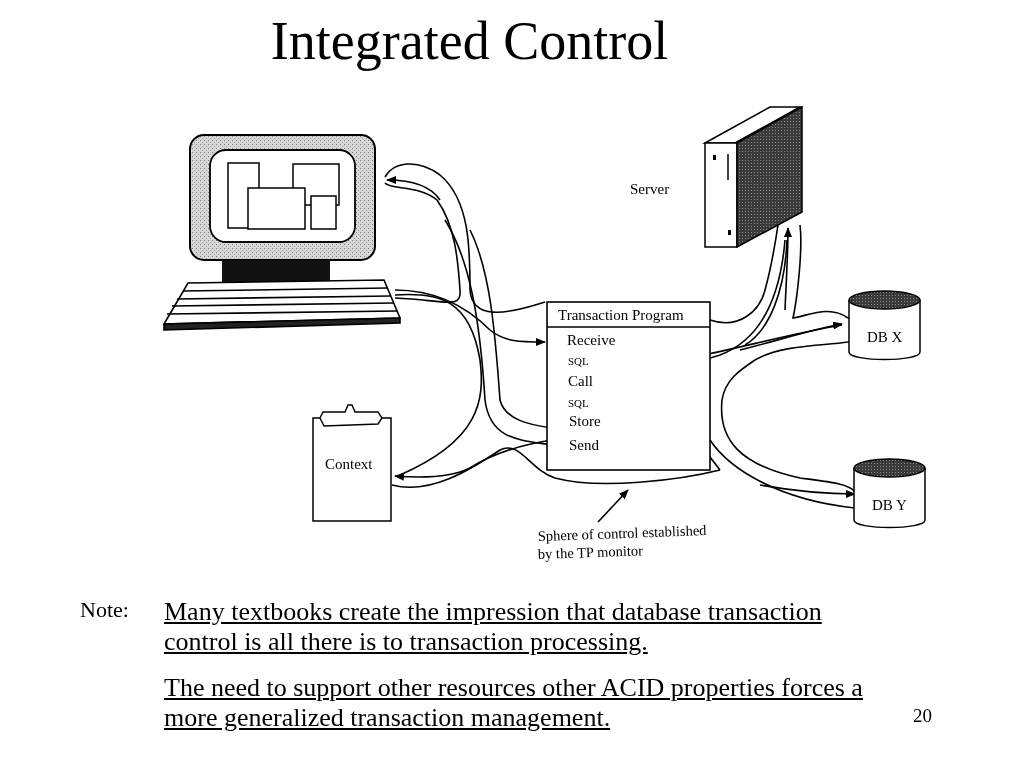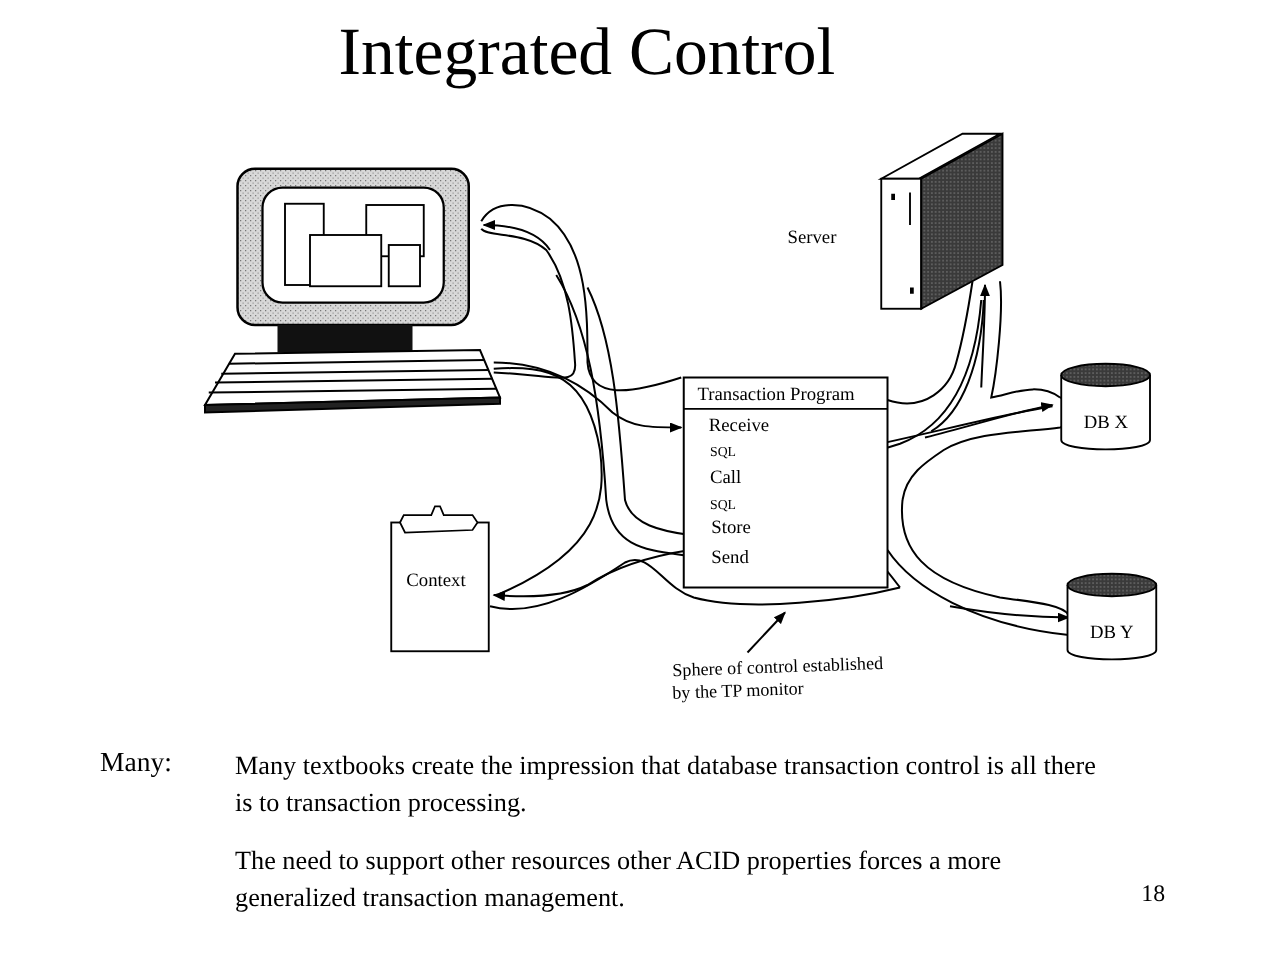--- a/index.html
+++ b/index.html
@@ -1,21 +1,21 @@
 <!DOCTYPE html>
 <html><head>
 <meta charset="utf-8">
 <style>
   html, body { margin: 0; padding: 0; background: #ffffff; }
   body { width: 1024px; height: 768px; position: relative; overflow: hidden; font-family: "Liberation Serif", serif; color: #000; }
   .title { position: absolute; left: 0; top: 12px; width: 939px; text-align: center; font-size: 54px; line-height: 1.1; }
   svg.diagram { position: absolute; left: 0; top: 0; width: 1024px; height: 768px; }
   .svg-text { font-family: "Liberation Serif", serif; fill: #000; }
   .note-label { position: absolute; left: 80px; top: 597px; font-size: 22px; }
-  .note-para { position: absolute; left: 188px; width: 700px; font-size: 21px; line-height: 30px; }
+  .note-para { position: absolute; left: 164px; width: 700px; font-size: 26px; line-height: 30px; text-decoration: underline; }
   .note-p1 { top: 597px; }
   .note-p2 { top: 673px; }
   .page-num { position: absolute; left: 913px; top: 705px; font-size: 19px; }
 </style>
 </head>
 <body>
 
 <div class="title">Integrated Control</div>
 
 <svg class="diagram" viewBox="0 0 1024 768">
@@ -124,16 +124,16 @@
   <text class="svg-text" x="568" y="365" font-size="11">SQL</text>
   <text class="svg-text" x="568" y="386" font-size="15">Call</text>
   <text class="svg-text" x="568" y="407" font-size="11">SQL</text>
   <text class="svg-text" x="569" y="426" font-size="15">Store</text>
   <text class="svg-text" x="569" y="450" font-size="15">Send</text>
 
   <text class="svg-text" x="538" y="541" font-size="14.5" transform="rotate(-2 538 541)">Sphere of control established</text>
   <text class="svg-text" x="538" y="559" font-size="14.5" transform="rotate(-2 538 559)">by the TP monitor</text>
 </svg>
 
-<div class="note-label">Many:</div>
+<div class="note-label">Note:</div>
 <div class="note-para note-p1">Many textbooks create the impression that database transaction control is all there is to transaction processing.</div>
 <div class="note-para note-p2">The need to support other resources other ACID properties forces a more generalized transaction management.</div>
-<div class="page-num">18</div>
+<div class="page-num">20</div>
 
 </body></html>

